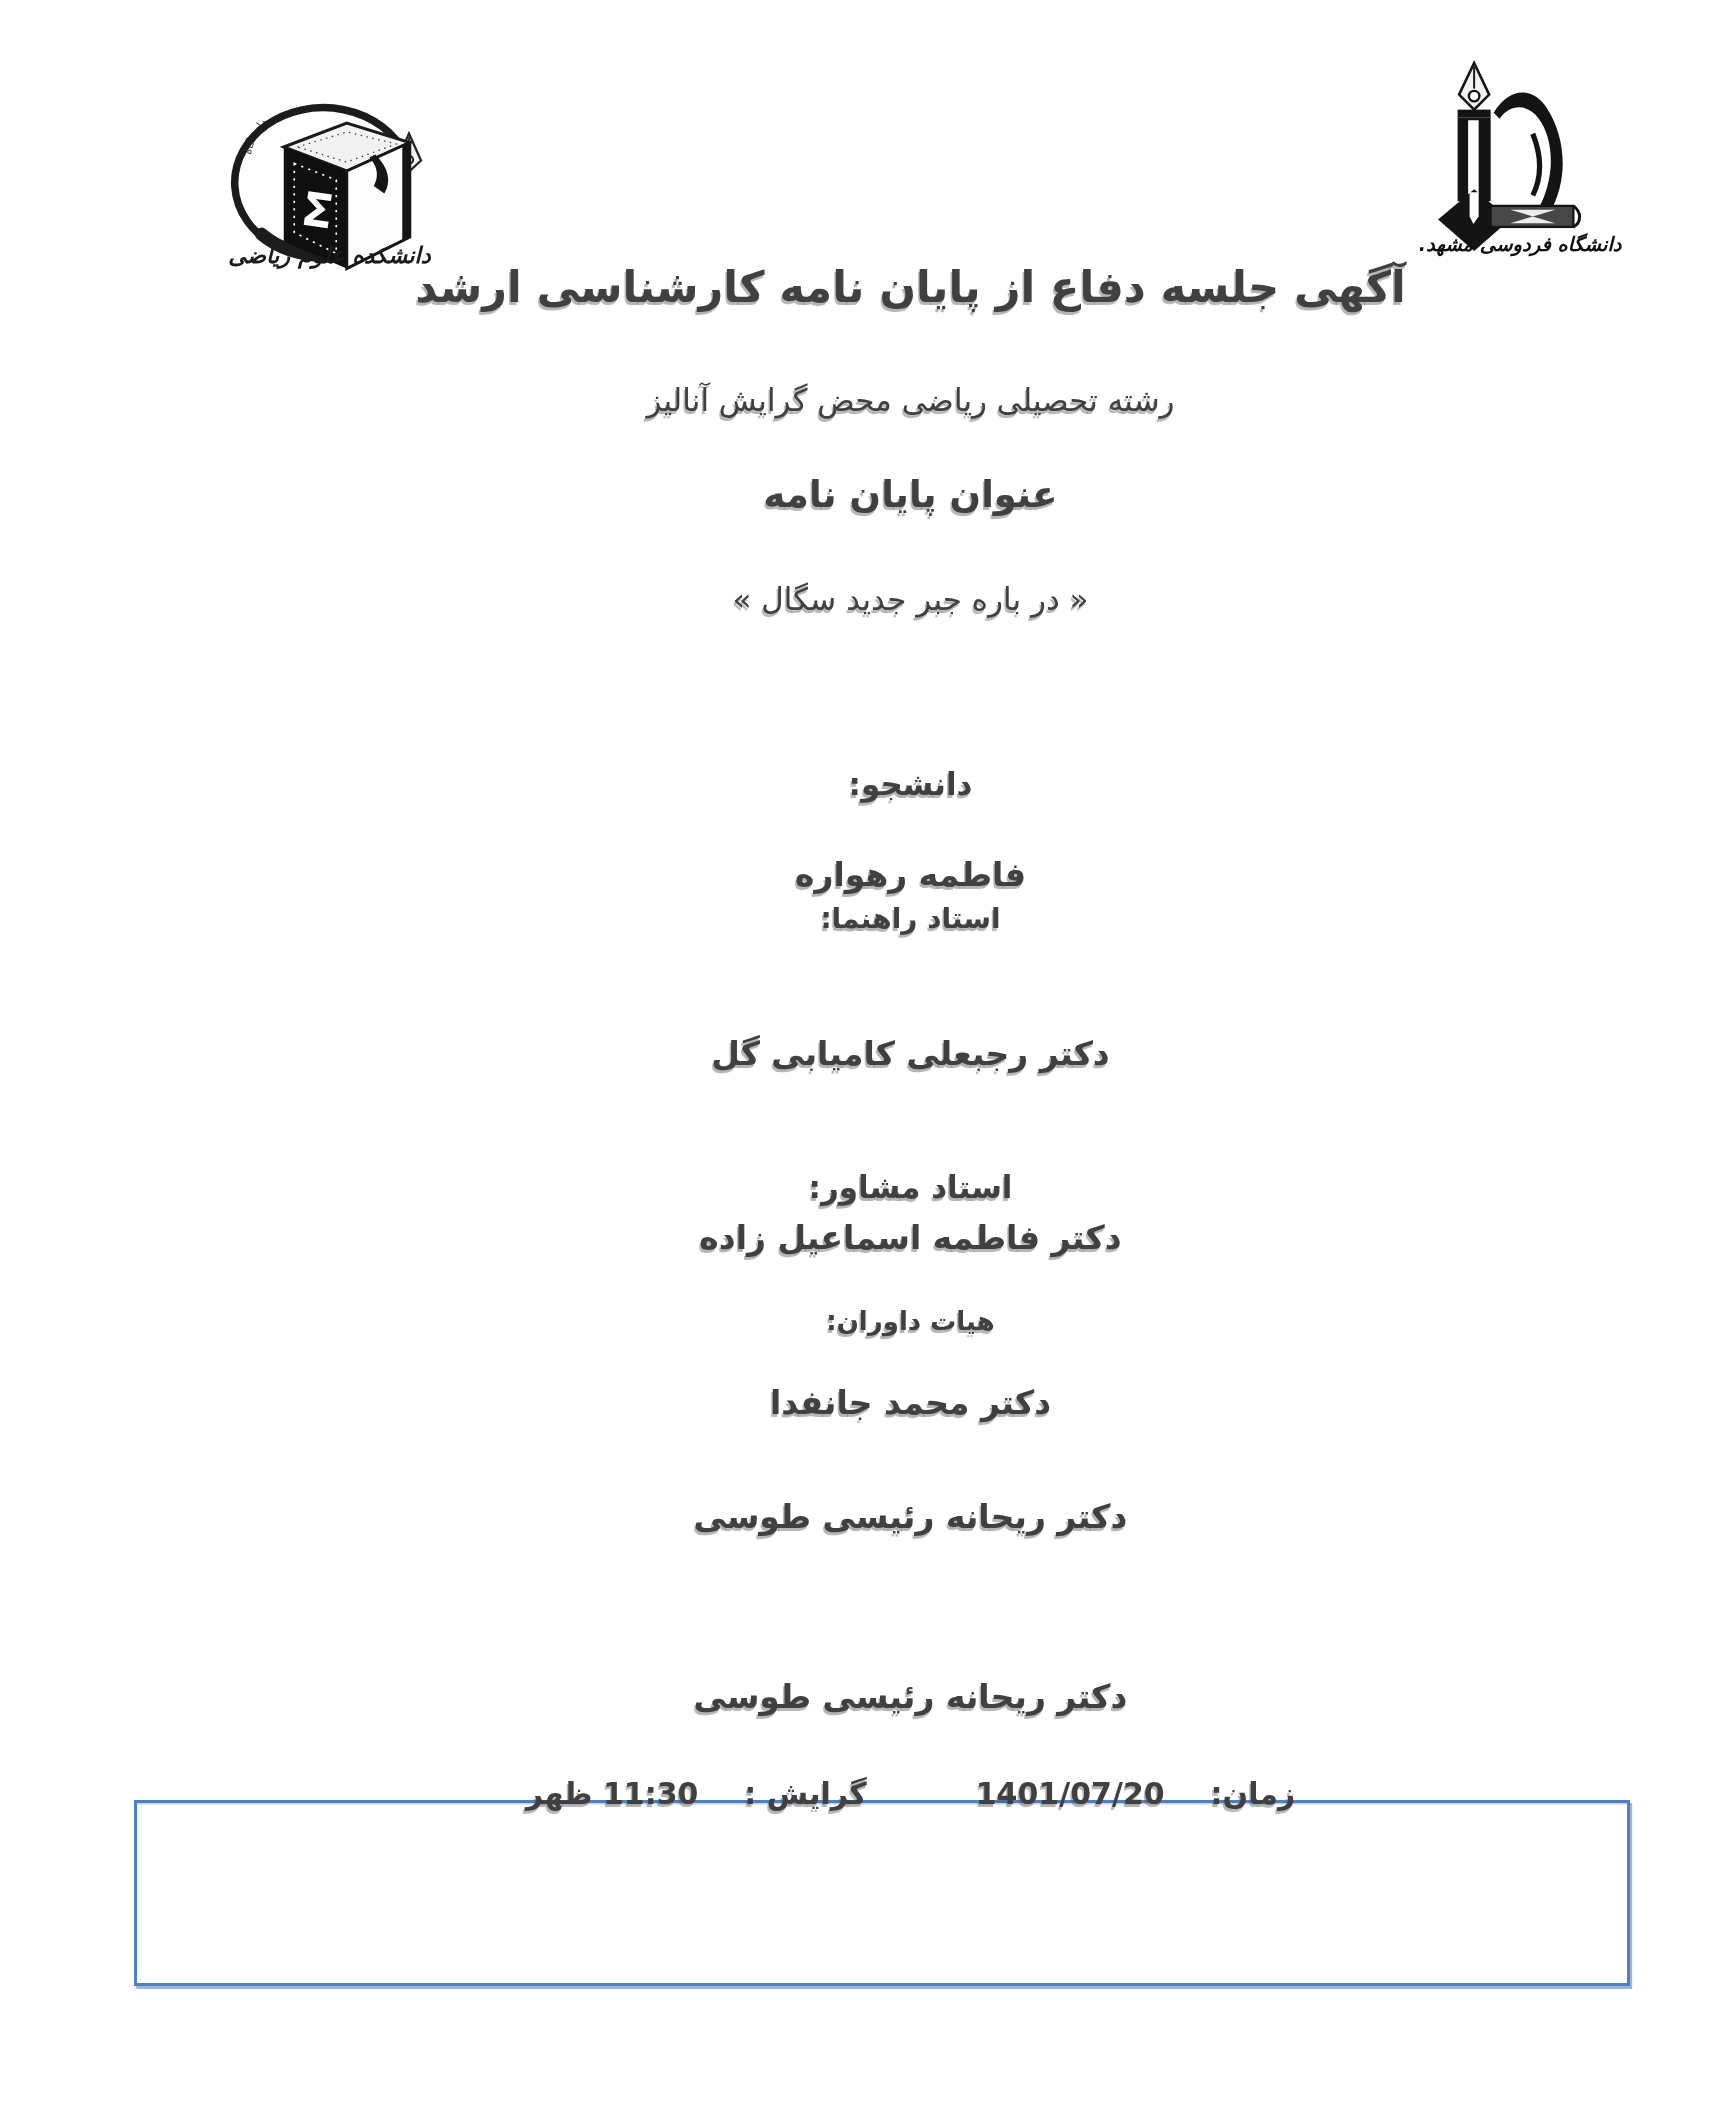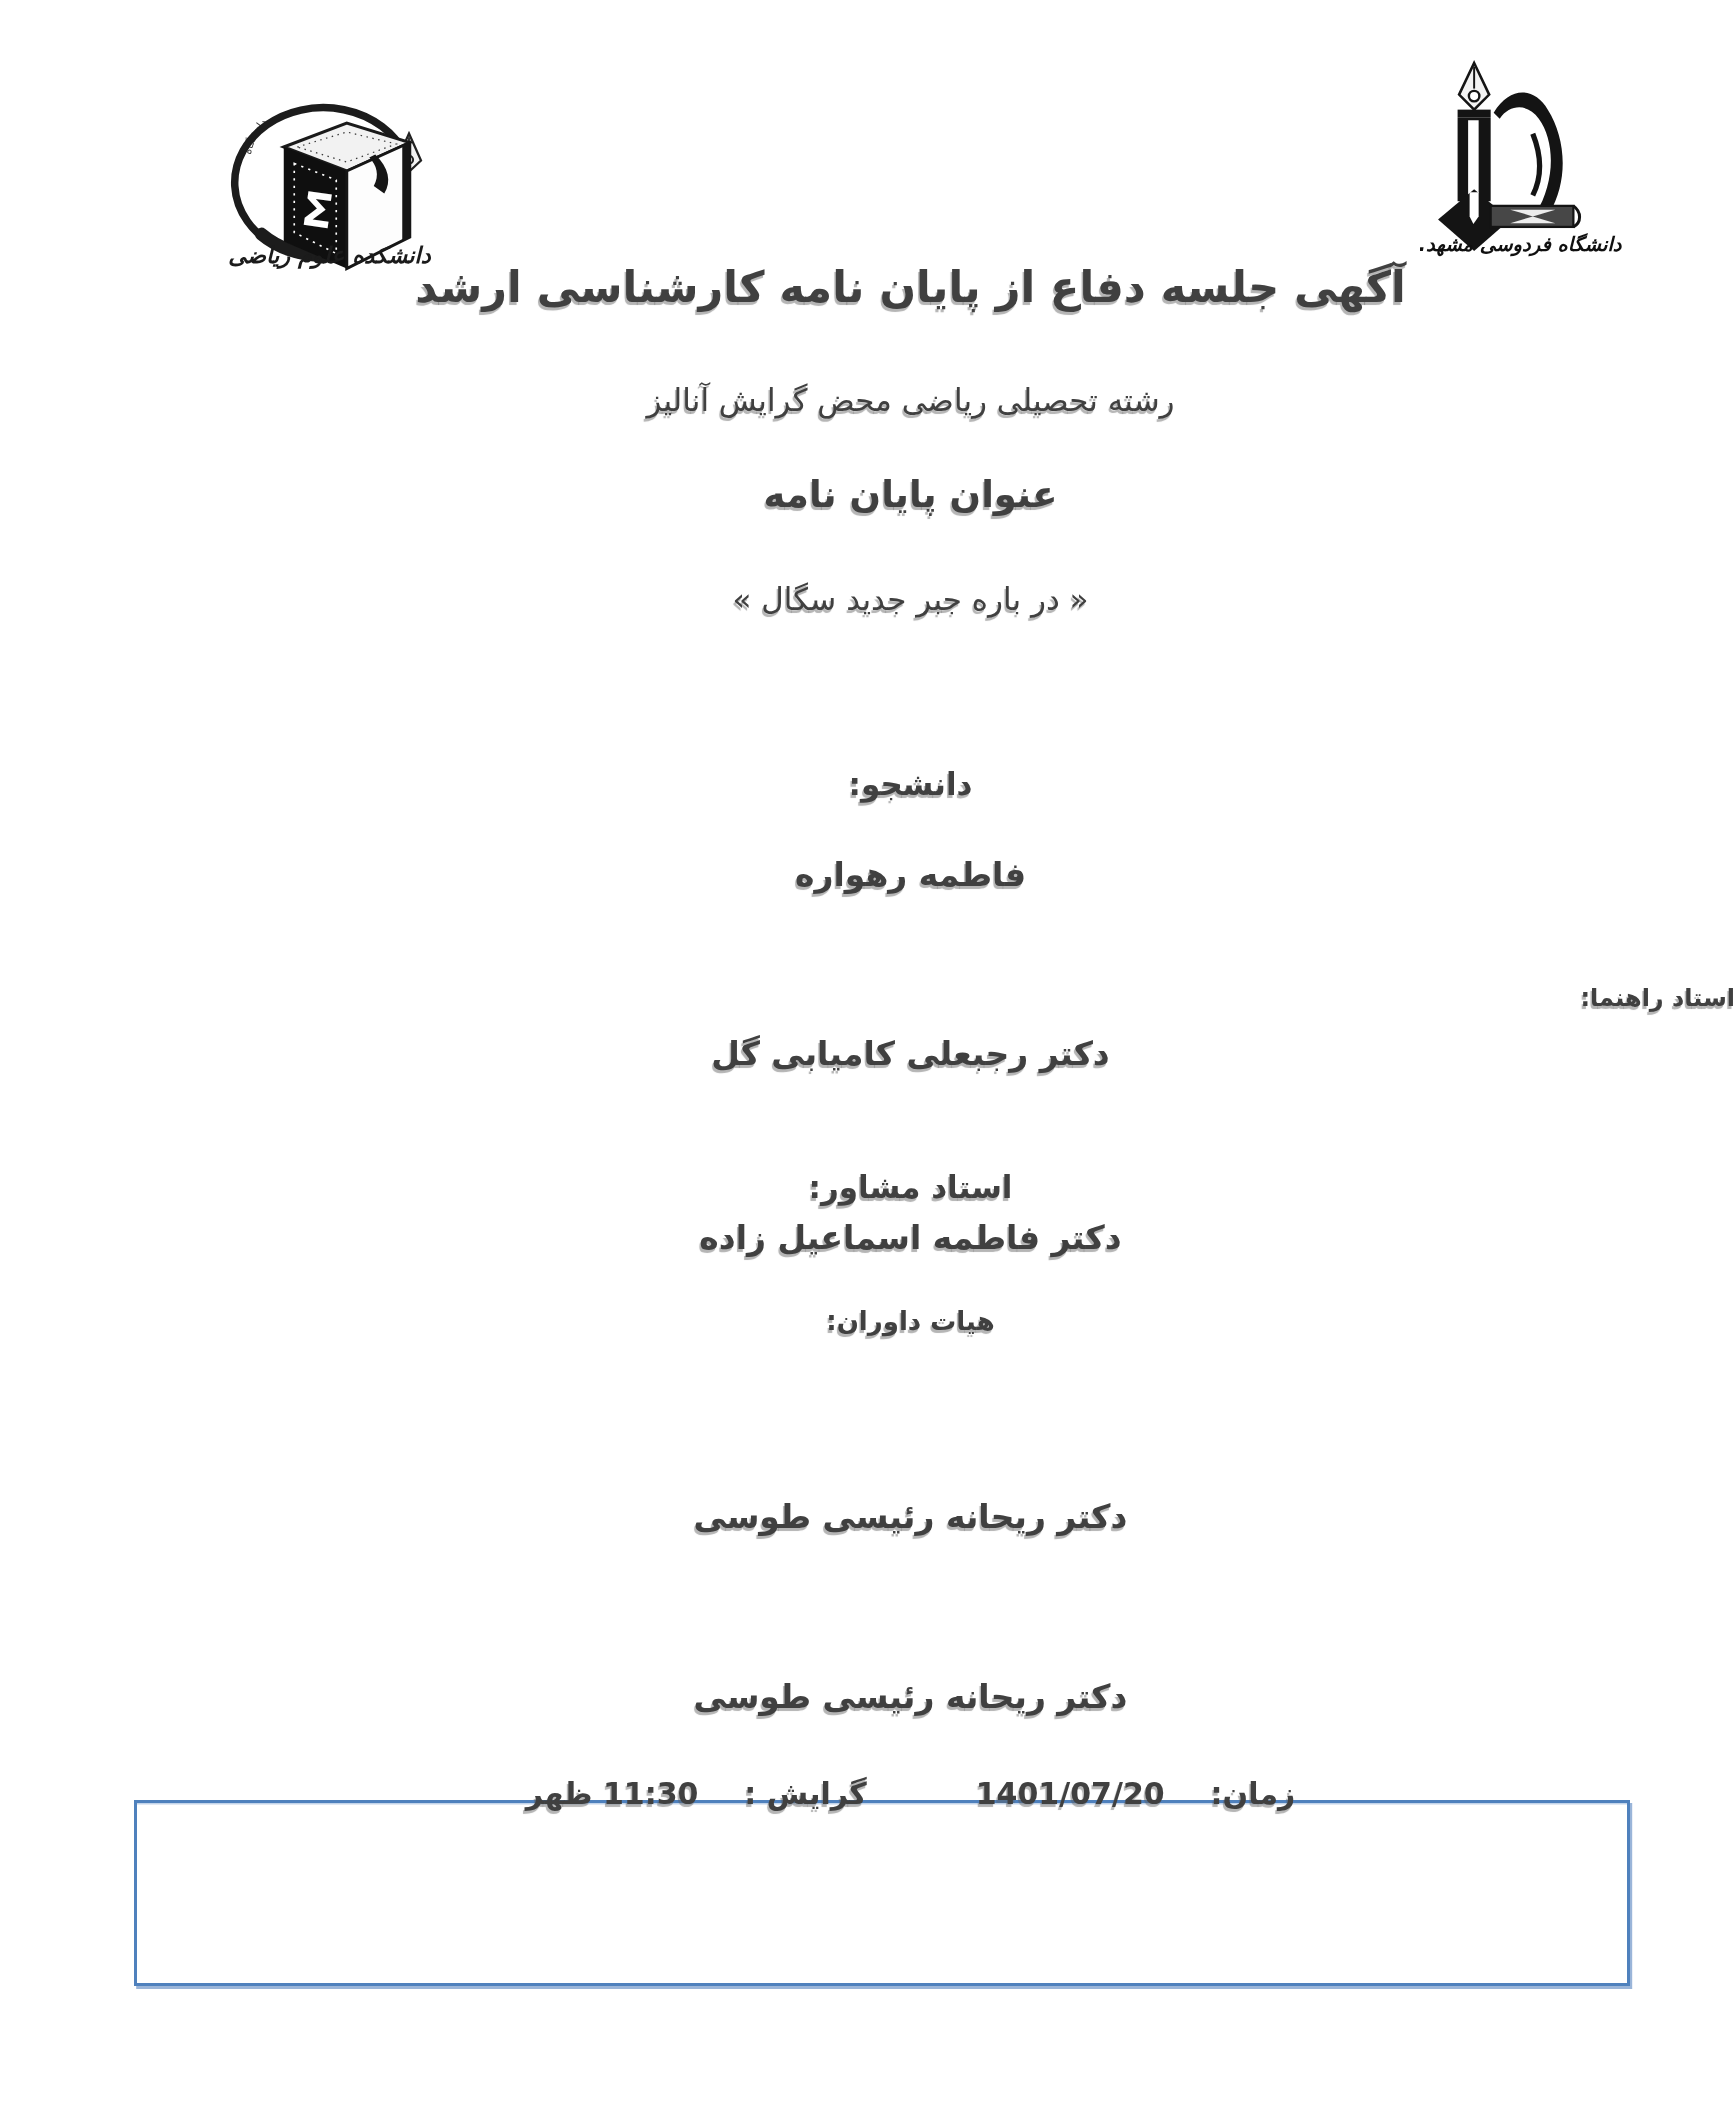--- a/index.html
+++ b/index.html
@@ -22,21 +22,21 @@
     color:#404040;
     line-height:1.15;
     text-shadow:-1.5px 3px 0.7px rgba(90,90,90,.45);
   }
   .t-title       {top:263px; font-size:43px;}
   .t-field       {top:383px; font-size:31px; font-weight:normal;}
   .t-unvan       {top:474px; font-size:37px;}
   .t-thesis      {top:582px; font-size:31px; font-weight:normal;}
   .t-stulab      {top:767px;font-size:31px;}
   .t-stuname     {top:856px;font-size:33px;}
-  .t-suplab      {top:985px;font-size:24px;text-align:right;}
+  .t-suplab      {top:903px;font-size:28px;}
   .t-supname     {top:1035px;font-size:33px;}
   .t-advlab      {top:1170px;font-size:31px;}
   .t-advname     {top:1219px;font-size:33px;}
   .t-jurylab     {top:1307px;font-size:26px;}
   .t-jury0       {top:1384px;font-size:33px;}
   .t-jury1       {top:1498px;font-size:33px;}
   .t-replab      {top:1592px;font-size:26px;}
   .t-repname     {top:1678px;font-size:33px;}
   .t-zaman       {top:1777px;font-size:30px;}
   .t-makan       {top:1886px;font-size:28px;}
@@ -127,20 +127,21 @@
   <div class="ln t-unvan">عنوان پایان نامه</div>
   <div class="ln t-thesis">« در باره جبر جدید سگال »</div>
 
   <div class="ln t-stulab">دانشجو:</div>
   <div class="ln t-stuname">فاطمه رهواره</div>
   <div class="ln t-suplab">استاد راهنما:</div>
   <div class="ln t-supname">دکتر رجبعلی کامیابی گل</div>
   <div class="ln t-advlab">استاد مشاور:</div>
   <div class="ln t-advname">دکتر فاطمه اسماعیل زاده</div>
   <div class="ln t-jurylab">هیات داوران:</div>
+  <div class="ln t-jury0">دکتر محمد جانفدا</div>
   <div class="ln t-jury1">دکتر ریحانه رئیسی طوسی</div>
   <div class="ln t-repname">دکتر ریحانه رئیسی طوسی</div>
 
   <div class="schedule-box"></div>
 
   <div class="ln t-zaman">
     <span>زمان:</span>
     <span class="gap-mid"></span>
     <span class="num">1401/07/20</span>
     <span class="gap-wide"></span>

